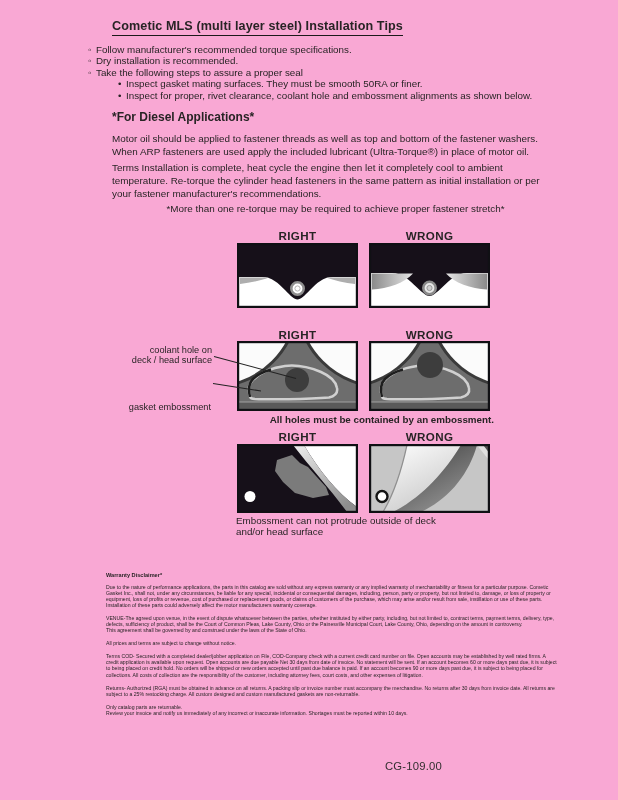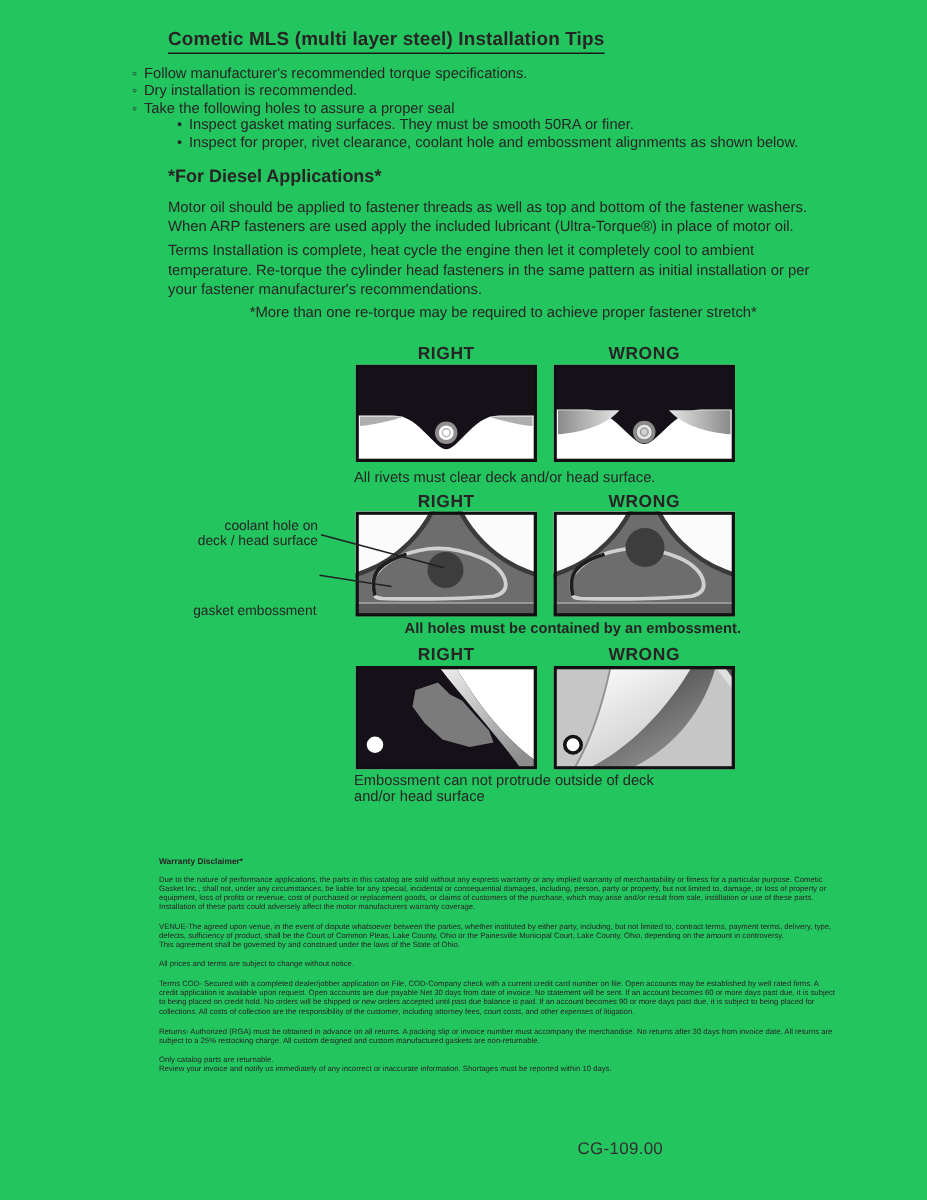--- a/index.html
+++ b/index.html
@@ -1,16 +1,16 @@
 <!DOCTYPE html>
 <html><head>
 <meta charset="utf-8">
 <style>
   html,body{margin:0;padding:0;background:#ffffff;}
-  .page{position:relative;width:618px;height:800px;background:#22c55e;overflow:hidden;
+  .page{position:relative;width:618px;height:800px;background:#f9a8d4;overflow:hidden;
         font-family:"Liberation Sans","DejaVu Sans",sans-serif;color:#282425;}
   .abs{position:absolute;}
 
   .title{left:112px;top:19px;font-size:12.6px;font-weight:bold;letter-spacing:.1px;
          border-bottom:1.6px solid #1c191a;padding-bottom:2px;white-space:nowrap;}
 
   .bullets{left:88px;top:44px;width:480px;font-size:9.8px;line-height:11.4px;}
   .b1{padding-left:0;}
   .b2{padding-left:30px;}
   .mk{display:inline-block;width:8px;}
@@ -38,21 +38,21 @@
 </head>
 <body>
 
 <div class="page">
 
   <div class="abs title">Cometic MLS (multi layer steel) Installation Tips</div>
 
   <div class="abs bullets">
     <div class="b1"><span class="mk">◦</span><span>Follow manufacturer's recommended torque specifications.</span></div>
     <div class="b1"><span class="mk">◦</span><span>Dry installation is recommended.</span></div>
-    <div class="b1"><span class="mk">◦</span><span>Take the following holes to assure a proper seal</span></div>
+    <div class="b1"><span class="mk">◦</span><span>Take the following steps to assure a proper seal</span></div>
     <div class="b2"><span class="mk">•</span><span>Inspect gasket mating surfaces.  They must be smooth 50RA or finer.</span></div>
     <div class="b2"><span class="mk">•</span><span>Inspect for proper, rivet clearance, coolant hole and embossment alignments as shown below.</span></div>
   </div>
 
   <div class="abs h2">*For Diesel Applications*</div>
   <div class="abs para p1">Motor oil should be applied to fastener threads as well as top and bottom of the fastener washers. When ARP fasteners are used apply the included lubricant (Ultra-Torque®) in place of motor oil.</div>
   <div class="abs para p2">Terms Installation is complete, heat cycle the engine then let it completely cool to ambient temperature. Re-torque the cylinder head fasteners in the same pattern as initial installation or per your fastener manufacturer's recommendations.</div>
   <div class="abs para pnote">*More than one re-torque may be required to achieve proper fastener stretch*</div>
 
   <div class="abs figlabel" style="left:237px;top:229px;">RIGHT</div>
@@ -85,21 +85,20 @@
       <rect x="0" y="0" width="121" height="65" fill="#ffffff"></rect>
       <path d="M1,1 H120 V30 H98 C88,30 81,37 73,44.5 C67,50 64,53 60.5,53 C57,53 54,50 48,44.5 C40,37 33,30 23,30 H1 Z" fill="#161019"></path>
       <path d="M3,30.5 L44,30.5 C36,40 19,45.5 3,46.5 Z" fill="url(#r1wL)"></path>
       <path d="M118,30.5 L77,30.5 C85,40 102,45.5 118,46.5 Z" fill="url(#r1wR)"></path>
       <circle cx="60.5" cy="45" r="6.2" fill="#e8e8e8" stroke="#8a8a8a" stroke-width="2.6"></circle>
       <circle cx="60.5" cy="45" r="2.6" fill="#cfcfcf" stroke="#9a9a9a" stroke-width="1"></circle>
       <rect x="1.1" y="1.1" width="118.8" height="62.8" fill="none" stroke="#101014" stroke-width="2.2"></rect>
     </svg>
   </div>
 
-  <div class="abs cap" style="left:236px;top:313px;">All rivets must clear deck and/or head surface.</div>
 
   <div class="abs figlabel" style="left:237px;top:328px;">RIGHT</div>
   <div class="abs figlabel" style="left:369px;top:328px;">WRONG</div>
 
   <div class="abs slab" style="left:100px;top:346px;width:112px;">
     <div>coolant hole on</div>
     <div>deck / head surface</div>
   </div>
   <div class="abs slab" style="left:90px;top:379px;width:121px;margin-top:24px;">gasket embossment</div>
 

